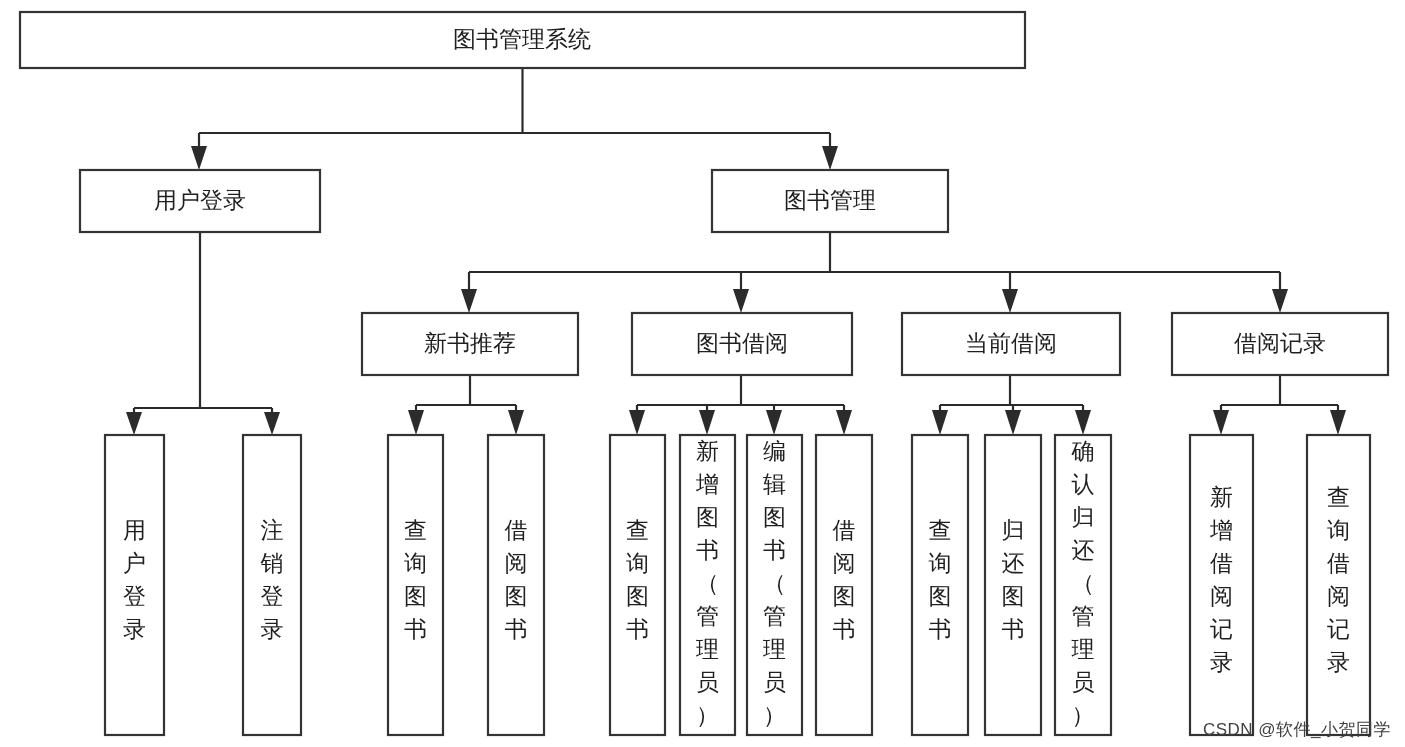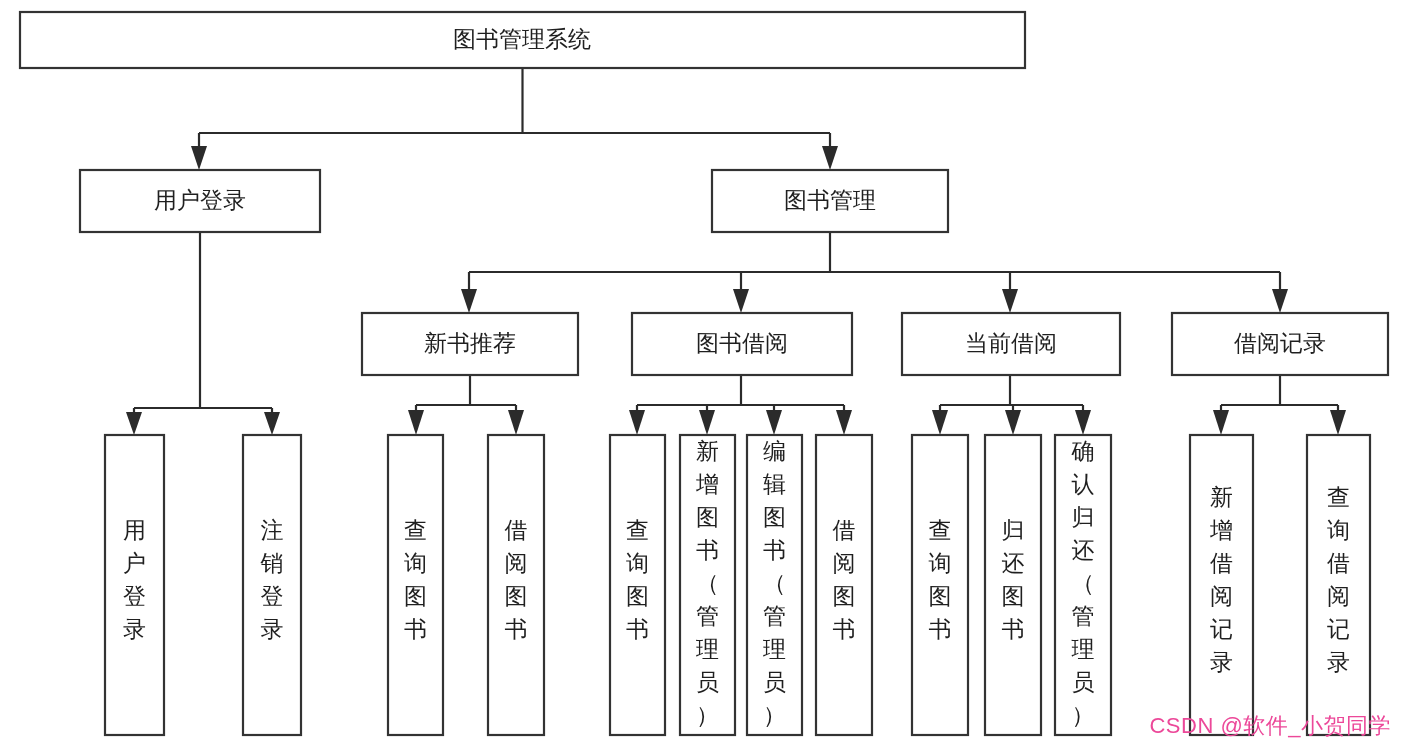--- a/index.html
+++ b/index.html
@@ -43,22 +43,22 @@
     fill: none;
   }
   .arrow-head {
     fill: #2b2b2b;
     stroke: none;
   }
   .watermark {
     position: absolute;
     right: 14px;
     bottom: 6px;
-    color: #ec4899;
-    font-size: 22px;
+    color: #404040;
+    font-size: 17px;
     font-family: "Liberation Sans", "DejaVu Sans", sans-serif;
     white-space: nowrap;
     letter-spacing: 0.5px;
     pointer-events: none;
   }
 </style>
 </head>
 <body>
 
 <svg id="diagram" viewBox="0 0 1405 747">

